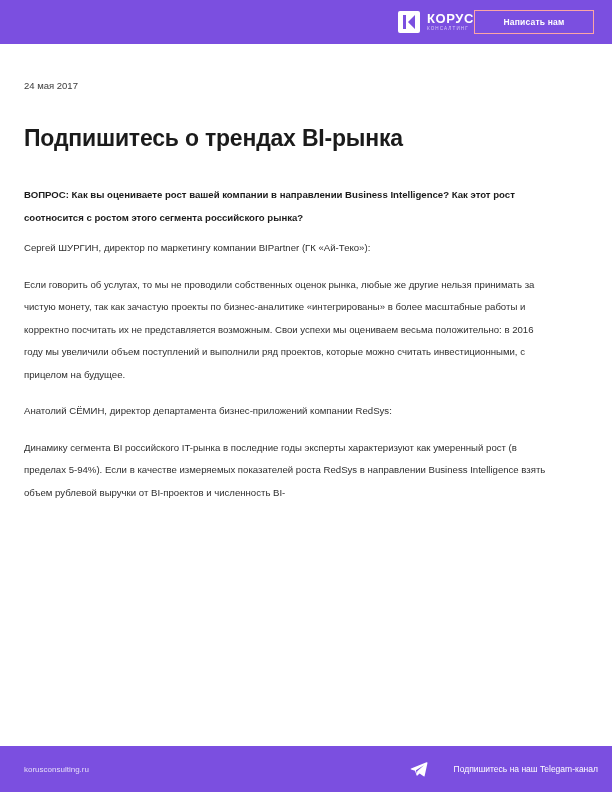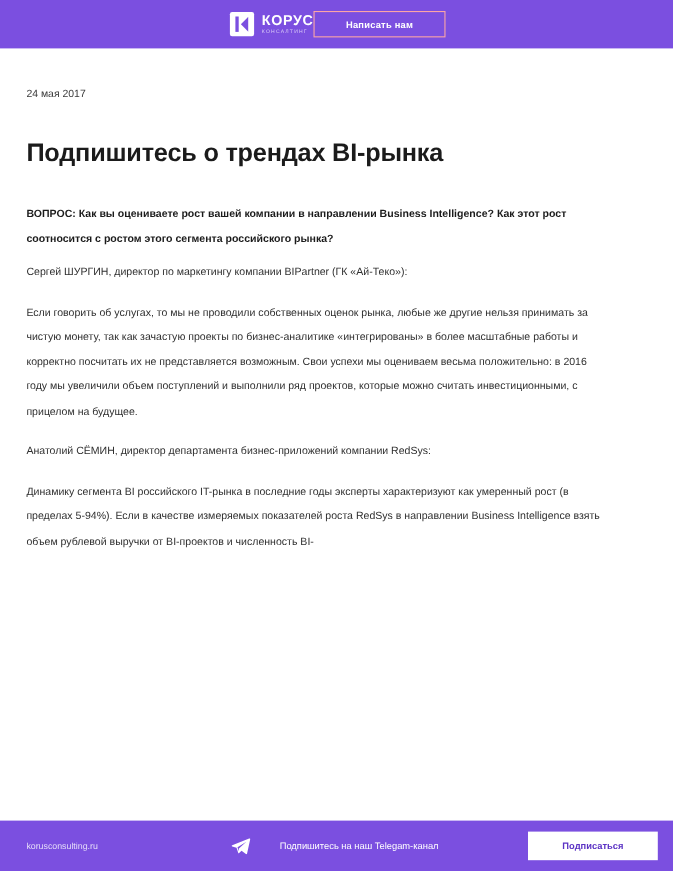--- a/index.html
+++ b/index.html
@@ -22,21 +22,21 @@
     display: flex;
     flex-direction: column;
   }
 
   
   .header {
     height: 44px;
     background: #7b4fe0;
     display: flex;
     align-items: center;
-    justify-content: center;
+    justify-content: flex-end;
     padding: 0 18px 0 20px;
     box-sizing: border-box;
     flex: 0 0 auto;
   }
   .brand {
     display: flex;
     align-items: center;
     gap: 7px;
   }
   .brand-mark {
@@ -203,16 +203,15 @@
   </div>
 
   <div class="footer">
     <span class="footer-site">korusconsulting.ru</span>
     <div class="footer-mid">
       <svg class="tg-icon" viewBox="0 0 24 24">
         <path d="M22 3L1.5 11.2c-.8.3-.8 1.1 0 1.4l5.2 1.7 2 6c.2.7.7.8 1.2.3l2.9-2.7 5.3 3.9c.6.4 1.2.1 1.4-.6L23.3 4c.2-.8-.4-1.3-1.3-1zM7.9 13.7L18.6 7 9.6 15.1l-.3 3.4-1.4-4.8z" fill="#ffffff"></path>
       </svg>
       <span class="footer-cta-text">Подпишитесь на наш Telegam-канал</span>
     </div>
-    <button class="footer-btn">Подписаться</button>
   </div>
 
 </div>
 
 </body></html>

